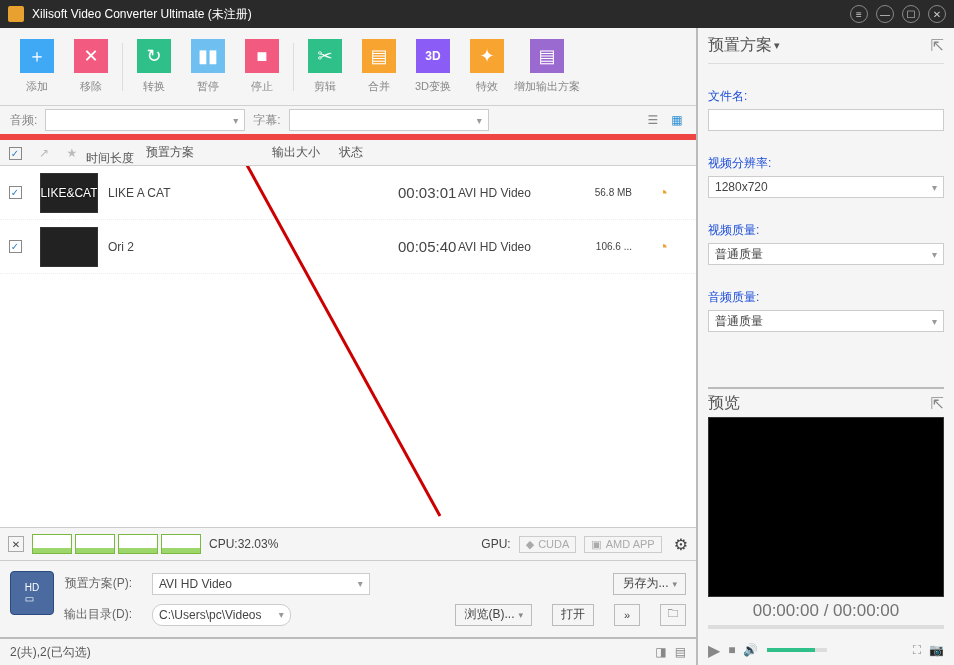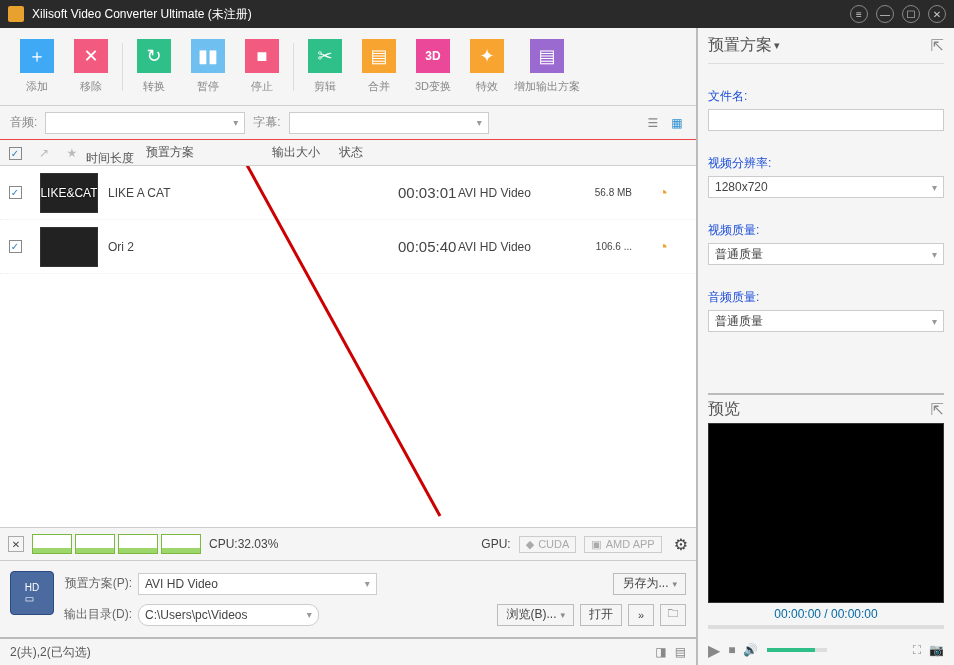--- a/index.html
+++ b/index.html
@@ -19,25 +19,25 @@
 .tool { width: 54px; display: flex; flex-direction: column; align-items: center; gap: 6px; color: #888; font-size: 11px; cursor: pointer; }
 .tool .icon { width: 34px; height: 34px; display: flex; align-items: center; justify-content: center; color: #fff; font-size: 18px; }
 .sep { width: 1px; height: 48px; background: #ddd; margin: 0 4px; }
 .icon-add { background: #3fa9f5; }
 .icon-remove { background: #f25a7f; }
 .icon-convert { background: #2fc08a; }
 .icon-pause { background: #6fbff0; }
 .icon-stop { background: #f25a7f; }
 .icon-cut { background: #2fc08a; }
 .icon-merge { background: #f7a430; }
-.icon-3d { background: #ec4899; }
+.icon-3d { background: #8b5cf6; }
 .icon-fx { background: #f7a430; }
 .icon-addp { background: #9a6ad0; }
 
-.filterbar { height: 34px; border-bottom: 1px solid #ef4444; display: flex; align-items: center; padding: 0 10px; gap: 8px; }
+.filterbar { height: 34px; border-bottom: 6px solid #ef4444; display: flex; align-items: center; padding: 0 10px; gap: 8px; }
 .filterbar label { color: #888; font-size: 12px; }
 .select { height: 22px; border: 1px solid #ccc; background: #fff; position: relative; display: flex; align-items: center; padding: 0 6px; font-size: 12px; }
 .select::after { content: "▾"; position: absolute; right: 6px; color: #999; font-size: 10px; }
 .filterbar .select { width: 200px; }
 .viewbtns { margin-left: auto; display: flex; gap: 6px; }
 .viewbtns span { width: 18px; height: 14px; display: flex; align-items: center; justify-content: center; font-size: 12px; }
 
 .gridhead { height: 26px; border-bottom: 1px solid #d0d0d0; display: flex; align-items: center; font-size: 12px; color: #555; }
 .gridhead .col-check { width: 30px; text-align: center; }
 .gridhead .col-name { width: 312px; padding-left: 10px; }
@@ -63,42 +63,42 @@
 
 .cpubar { height: 34px; border-top: 1px solid #ccc; border-bottom: 1px solid #ccc; display: flex; align-items: center; padding: 0 8px; gap: 8px; font-size: 12px; }
 .cpubar .xbtn { width: 16px; height: 16px; border: 1px solid #aaa; display: flex; align-items: center; justify-content: center; font-size: 10px; cursor: pointer; }
 .cpugraphs { display: flex; gap: 3px; }
 .cpugraph { width: 40px; height: 20px; border: 1px solid #7ab840; background: linear-gradient(to top, #9dd66a 30%, #fff 30%); }
 .gpubadge { border: 1px solid #ccc; padding: 1px 6px; color: #aaa; font-size: 11px; display: flex; align-items: center; gap: 4px; }
 .gear { margin-left: 4px; font-size: 16px; cursor: pointer; }
 
 .bottompanel { height: 78px; border-bottom: 2px solid #bbb; display: flex; padding: 10px; gap: 8px; }
 .hdicon { width: 44px; height: 44px; background: #4a6aa0; border-radius: 4px; display: flex; align-items: center; justify-content: center; color: #fff; font-size: 10px; border: 1px solid #2a4a80; }
-.brow { display: flex; align-items: center; gap: 6px; height: 26px; }
+.brow { display: flex; align-items: center; gap: 20px; height: 26px; }
 .brow label { width: 70px; text-align: right; color: #666; }
 .brow .select { flex: 1; }
 .btn { height: 22px; border: 1px solid #bbb; background: #f5f5f5; padding: 0 8px; display: flex; align-items: center; font-size: 12px; cursor: pointer; }
 .btn.dd::after { content: "▾"; margin-left: 4px; font-size: 9px; color: #888; }
 .iconbtn { width: 26px; height: 22px; border: 1px solid #bbb; background: #f5f5f5; display: flex; align-items: center; justify-content: center; cursor: pointer; font-size: 11px; }
 
 .statusbar { height: 26px; display: flex; align-items: center; padding: 0 10px; font-size: 12px; color: #555; }
 .statusbar .right-icons { margin-left: auto; display: flex; gap: 8px; color: #888; }
 
 
 .rt-head { height: 36px; display: flex; align-items: center; font-size: 16px; color: #555; border-bottom: 1px solid #ddd; }
 .rt-head .pop { margin-left: auto; color: #888; cursor: pointer; }
 .rt-label { margin-top: 24px; font-size: 12px; color: #1d4ed8; }
 .rt-input { height: 22px; border: 1px solid #ccc; background: #fff; margin-top: 4px; }
 .rt-select { height: 22px; border: 1px solid #ccc; background: #fff; margin-top: 4px; display: flex; align-items: center; padding: 0 6px; position: relative; font-size: 12px; }
 .rt-select::after { content: "▾"; position: absolute; right: 6px; color: #999; font-size: 10px; }
 
 .preview { margin-top: auto; }
 .pv-head { height: 30px; display: flex; align-items: center; font-size: 16px; color: #555; border-top: 2px solid #bbb; }
 .pv-stage { height: 180px; background: #000; border: 1px solid #333; }
-.pv-time { text-align: center; font-size: 12px; color: #0369a1; margin-top: 4px; }
+.pv-time { text-align: center; font-size: 17px; color: #737373; margin-top: 4px; }
 .pv-track { height: 4px; background: #ddd; margin-top: 4px; position: relative; }
 .pv-ctrls { height: 30px; display: flex; align-items: center; gap: 8px; margin-top: 6px; color: #888; }
 .pv-ctrls .vol-track { width: 60px; height: 4px; background: linear-gradient(to right, #2fc08a 80%, #ddd 80%); }
 .pv-ctrls .sp { margin-left: auto; }
 
 
 .arrow { position: absolute; pointer-events: none; }
 
 .thumb1 { background: linear-gradient(135deg,#a0c0e0,#6080a0); }
 .thumb2 { background: linear-gradient(135deg,#2a6ab0,#103060); }

